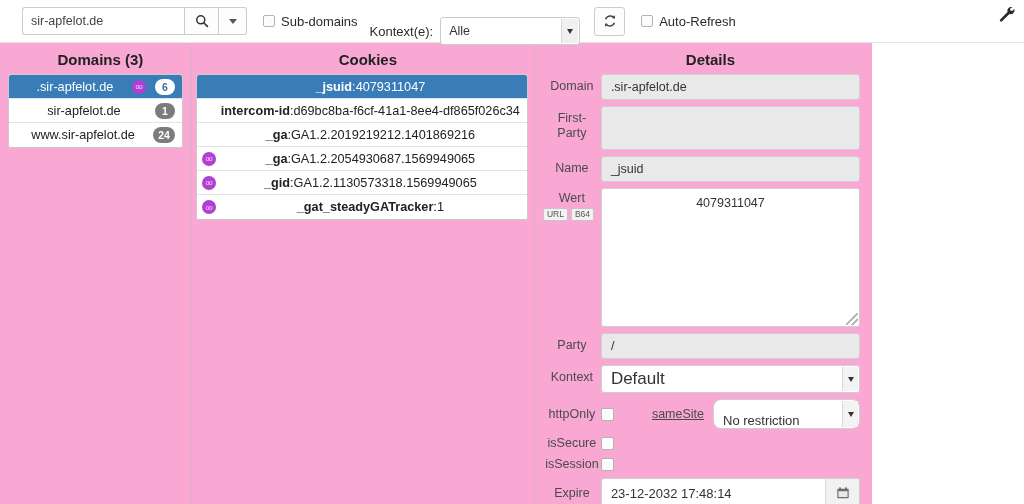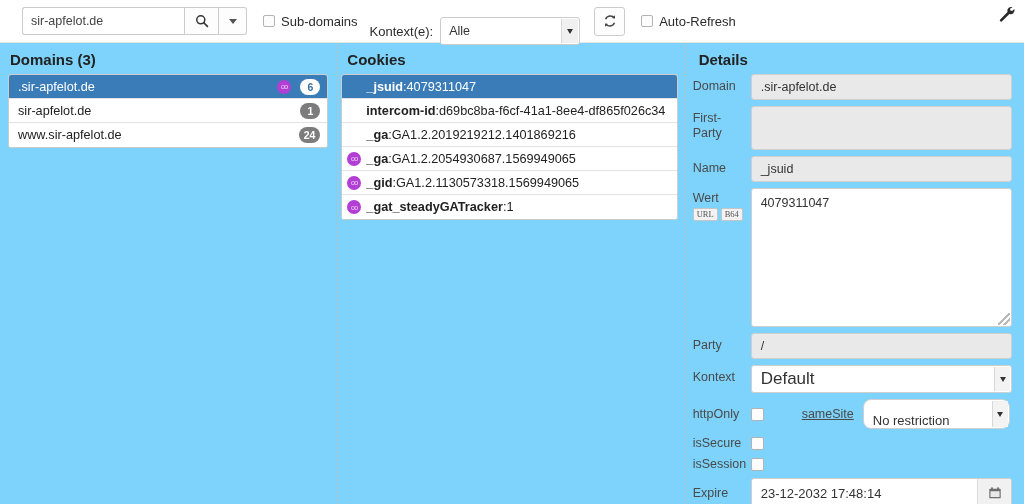--- a/index.html
+++ b/index.html
@@ -130,22 +130,23 @@
     position: absolute;
     right: 8px; top: 4px;
     width: 20px; height: 20px;
     cursor: pointer;
   }
 
   
   #panes {
     display: flex;
     height: 461px;
-    width: 1024px;
-    background: #7dd3fc;
+    width: 872px;
+    background: #f9a8d4;
+    text-align: center;
   }
   .pane { position: relative; height: 100%; }
   #pane-domains { width: 337px; }
   #pane-cookies { width: 347px; }
   #pane-details { width: 340px; }
 
   .splitter {
     width: 1px;
     height: 100%;
     background: repeating-linear-gradient(to bottom, #bdbdbd 0 2px, transparent 2px 4px);
@@ -272,21 +273,21 @@
   .minibtns { display: flex; gap: 3px; margin-top: 2px; }
   .minibtn {
     border: 1px solid #c6c6c6;
     background: #f2f2f2;
     border-radius: 2px;
     font-size: 8.5px;
     color: #555;
     padding: 1px 3px;
     line-height: 9px;
     cursor: pointer;
-    font-family: Liberation Serif, serif;
+    font-family: Liberation Sans, sans-serif;
   }
   .fselect {
     flex: 1 1 auto;
     position: relative;
     height: 28px;
     border: 1px solid #cfcfcf;
     border-radius: 3px;
     background: #fff;
     padding: 0 22px 0 9px;
     font-size: 17px;

